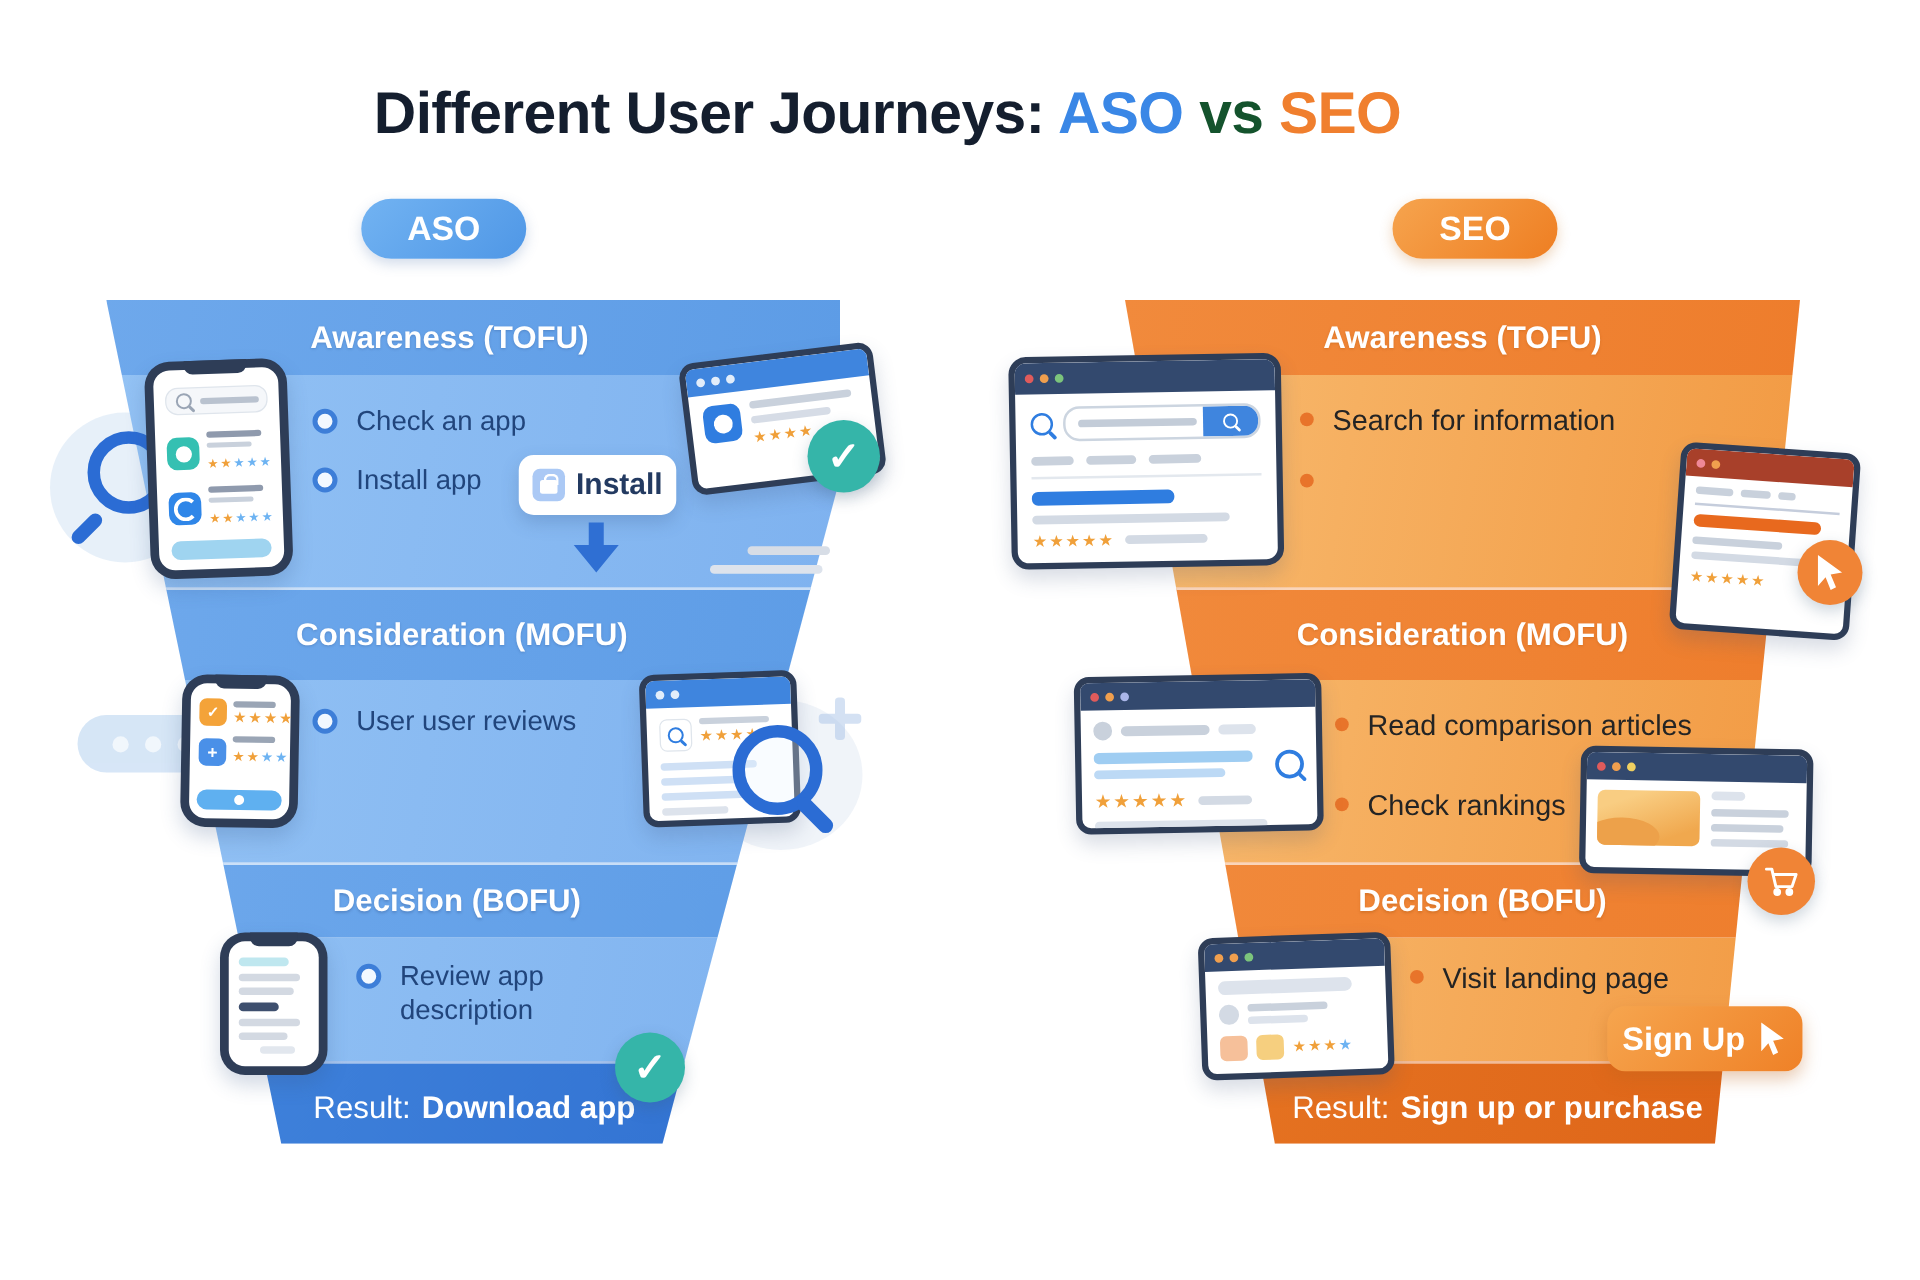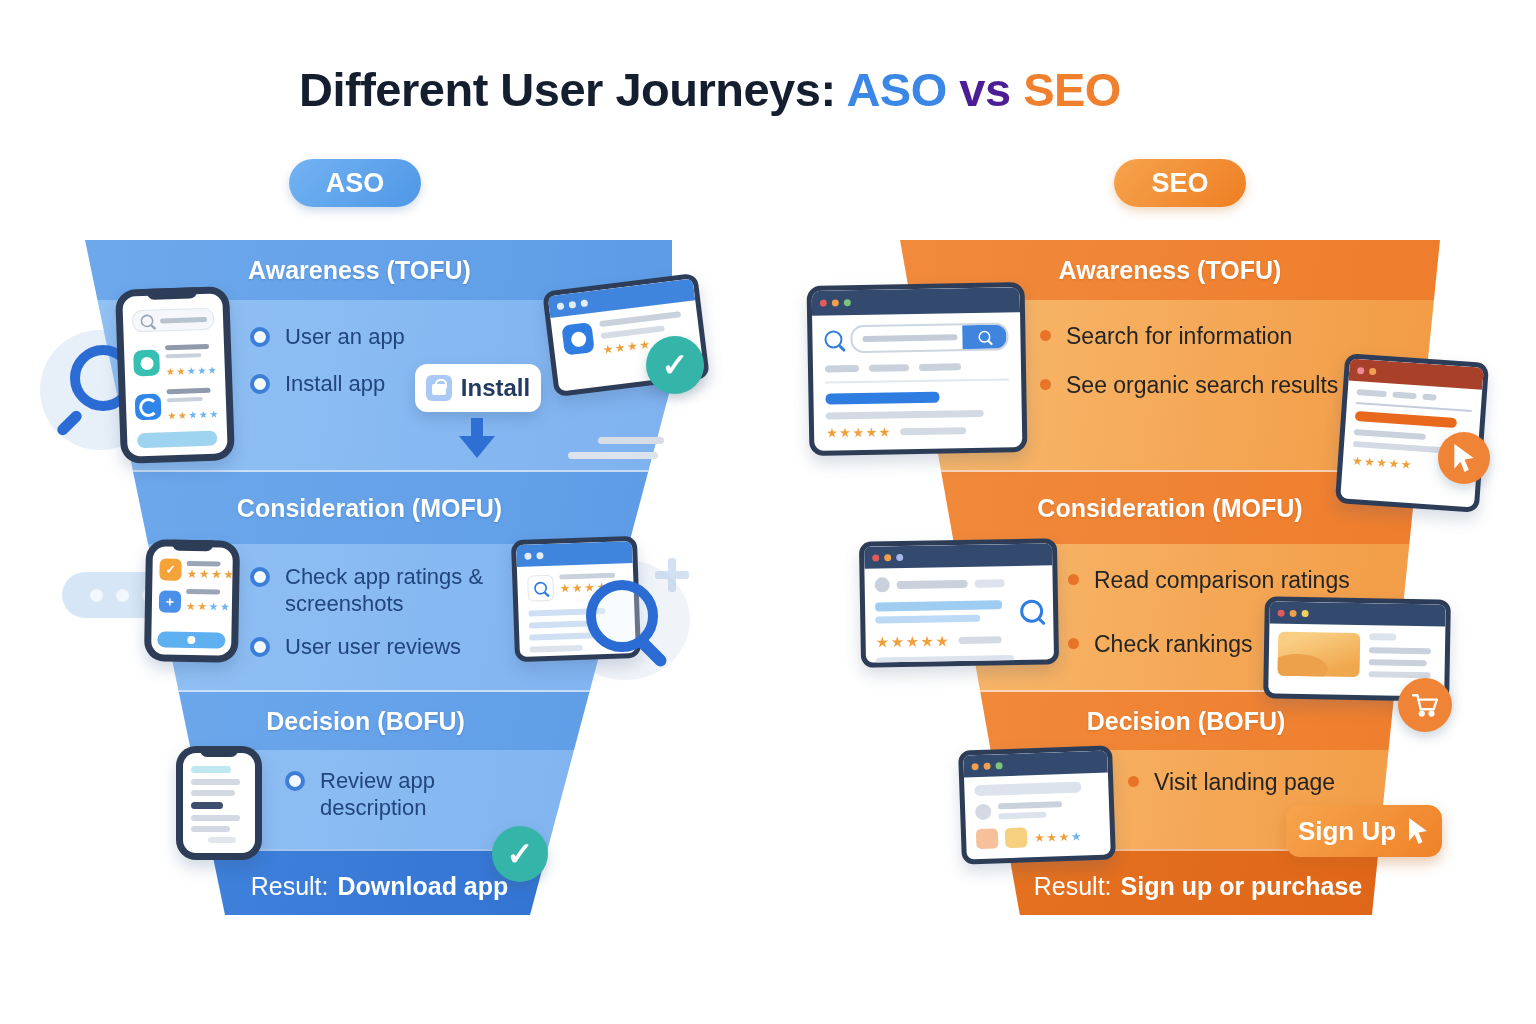--- a/index.html
+++ b/index.html
@@ -4,21 +4,21 @@
 <style>
   html,body{margin:0;padding:0;background:#fff;}
   .canvas{position:relative;width:1536px;height:1024px;background:#fff;overflow:hidden;
           font-family:"Liberation Sans",sans-serif;}
   .abs{position:absolute;}
 
   
   .title{position:absolute;top:62px;left:0;width:1420px;text-align:center;margin:0;
          font-size:47px;font-weight:700;letter-spacing:-.5px;color:#141e2e;z-index:2;}
   .title .t-aso{color:#3a87e6;}
-  .title .t-vs{color:#4c1d95;font-weight:600;}
+  .title .t-vs{color:#14532d;font-weight:600;}
   .title .t-seo{color:#f07f2e;}
 
   
   .pill{position:absolute;top:159px;width:132px;height:48px;border-radius:24px;z-index:3;
         display:flex;align-items:center;justify-content:center;color:#fff;font-size:27px;font-weight:700;
         box-shadow:0 4px 10px rgba(70,110,170,.25);}
   .pill-aso{left:289px;background:linear-gradient(135deg,#72b3f2,#4f97e6);}
   .pill-seo{left:1114px;background:linear-gradient(135deg,#f6a44e,#ee7e22);box-shadow:0 4px 10px rgba(200,120,40,.3);}
 
   
@@ -115,37 +115,33 @@
   </div>
 
   <div class="funnel funnel-aso">
     <div class="stage-head" style="transform:translateX(-38px);">
       <span>Awareness (TOFU)</span>
     </div>
     <div class="stage-body" style="height:170px;padding:24px 0 0 165px;">
       <ul class="blist" style="gap:20px;">
         <li>
             <span class="blt"></span>
-            <span>User an app</span>
+            <span>Check an app</span>
           </li>
         <li>
             <span class="blt"></span>
             <span>Install app</span>
           </li>
       </ul>
     </div>
     <div class="stage-head rule" style="height:72px;transform:translateX(-28px);">
       <span>Consideration (MOFU)</span>
     </div>
     <div class="stage-body" style="height:146px;padding:20px 0 0 165px;">
       <ul class="blist" style="gap:16px;width:250px;">
-        <li>
-            <span class="blt"></span>
-            <span>Check app ratings &amp; screenshots</span>
-          </li>
         <li>
             <span class="blt"></span>
             <span>User user reviews</span>
           </li>
       </ul>
     </div>
     <div class="stage-head rule" style="height:58px;transform:translateX(-32px);">
       <span>Decision (BOFU)</span>
     </div>
     <div class="stage-body" style="height:99px;padding:18px 0 0 200px;">
@@ -167,32 +163,31 @@
       <span>Awareness (TOFU)</span>
     </div>
     <div class="stage-body" style="height:170px;padding:22px 0 0 140px;">
       <ul class="blist" style="gap:21px;">
         <li>
             <span class="blt-seo"></span>
             <span>Search for information</span>
           </li>
         <li>
             <span class="blt-seo"></span>
-            <span>See organic search results</span>
           </li>
       </ul>
     </div>
     <div class="stage-head rule" style="height:72px;">
       <span>Consideration (MOFU)</span>
     </div>
     <div class="stage-body" style="height:146px;padding:22px 0 0 168px;">
       <ul class="blist" style="gap:36px;">
         <li>
             <span class="blt-seo"></span>
-            <span>Read comparison ratings</span>
+            <span>Read comparison articles</span>
           </li>
         <li>
             <span class="blt-seo"></span>
             <span>Check rankings</span>
           </li>
       </ul>
     </div>
     <div class="stage-head rule" style="height:58px;transform:translateX(16px);">
       <span>Decision (BOFU)</span>
     </div>

